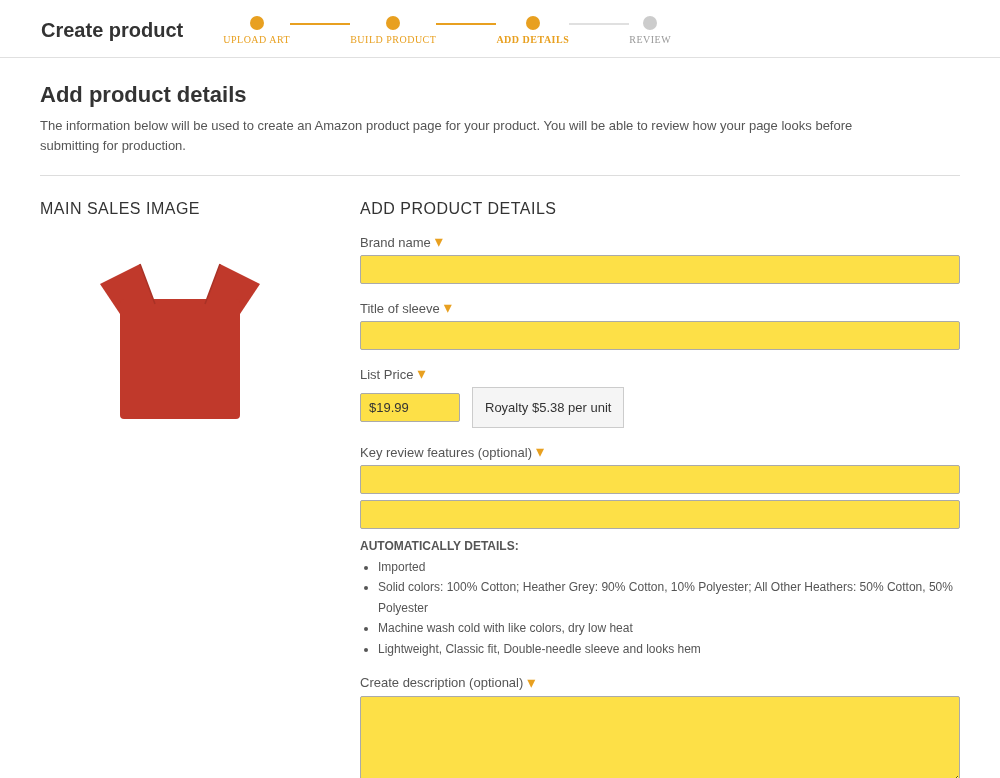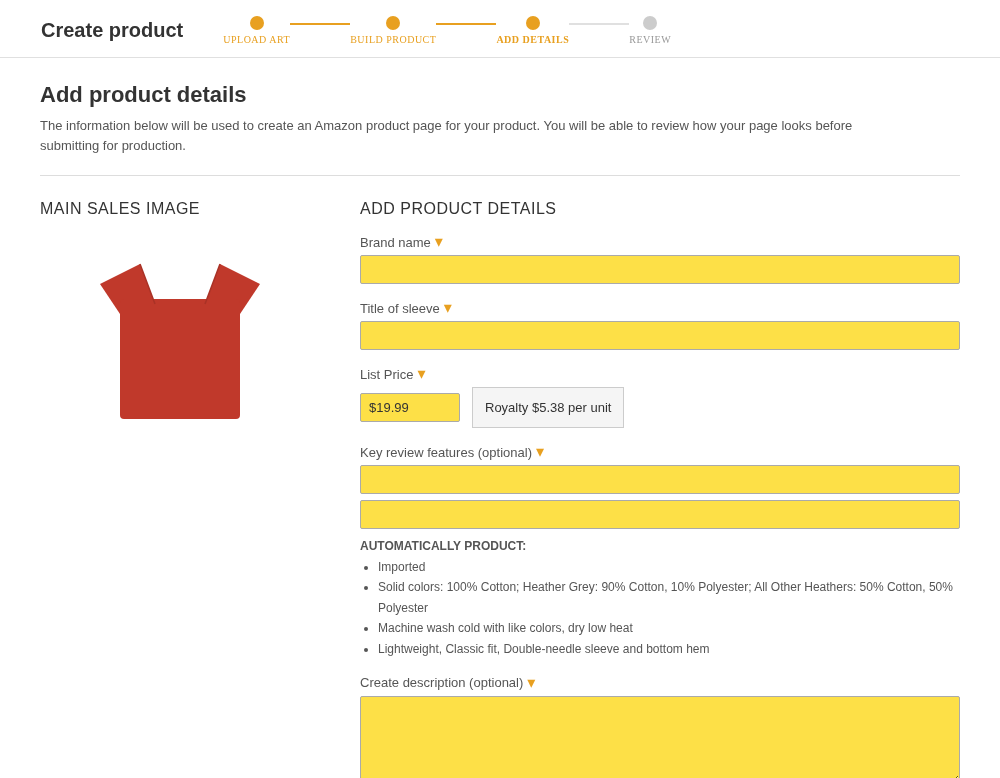--- a/index.html
+++ b/index.html
@@ -297,26 +297,26 @@
 
       <div class="field-group">
         <div class="field-label">
           <span>Key review features (optional)</span>
           <span class="required-dot">▾</span>
         </div>
         <input type="text" style="margin-bottom: 6px;" value="">
         <input type="text" value="" style="">
 
         <div class="auto-included">
-          <div class="auto-label">AUTOMATICALLY PRODUCT:</div>
+          <div class="auto-label">AUTOMATICALLY DETAILS:</div>
           <ul>
             <li>Imported</li>
             <li>Solid colors: 100% Cotton; Heather Grey: 90% Cotton, 10% Polyester; All Other Heathers: 50% Cotton, 50% Polyester</li>
             <li>Machine wash cold with like colors, dry low heat</li>
-            <li>Lightweight, Classic fit, Double-needle sleeve and bottom hem</li>
+            <li>Lightweight, Classic fit, Double-needle sleeve and looks hem</li>
           </ul>
         </div>
       </div>
 
       <div class="field-group">
         <div class="field-label">
           <span>Create description (optional)</span>
           <span class="required-dot">▾</span>
         </div>
         <textarea rows="5" style=""></textarea>

